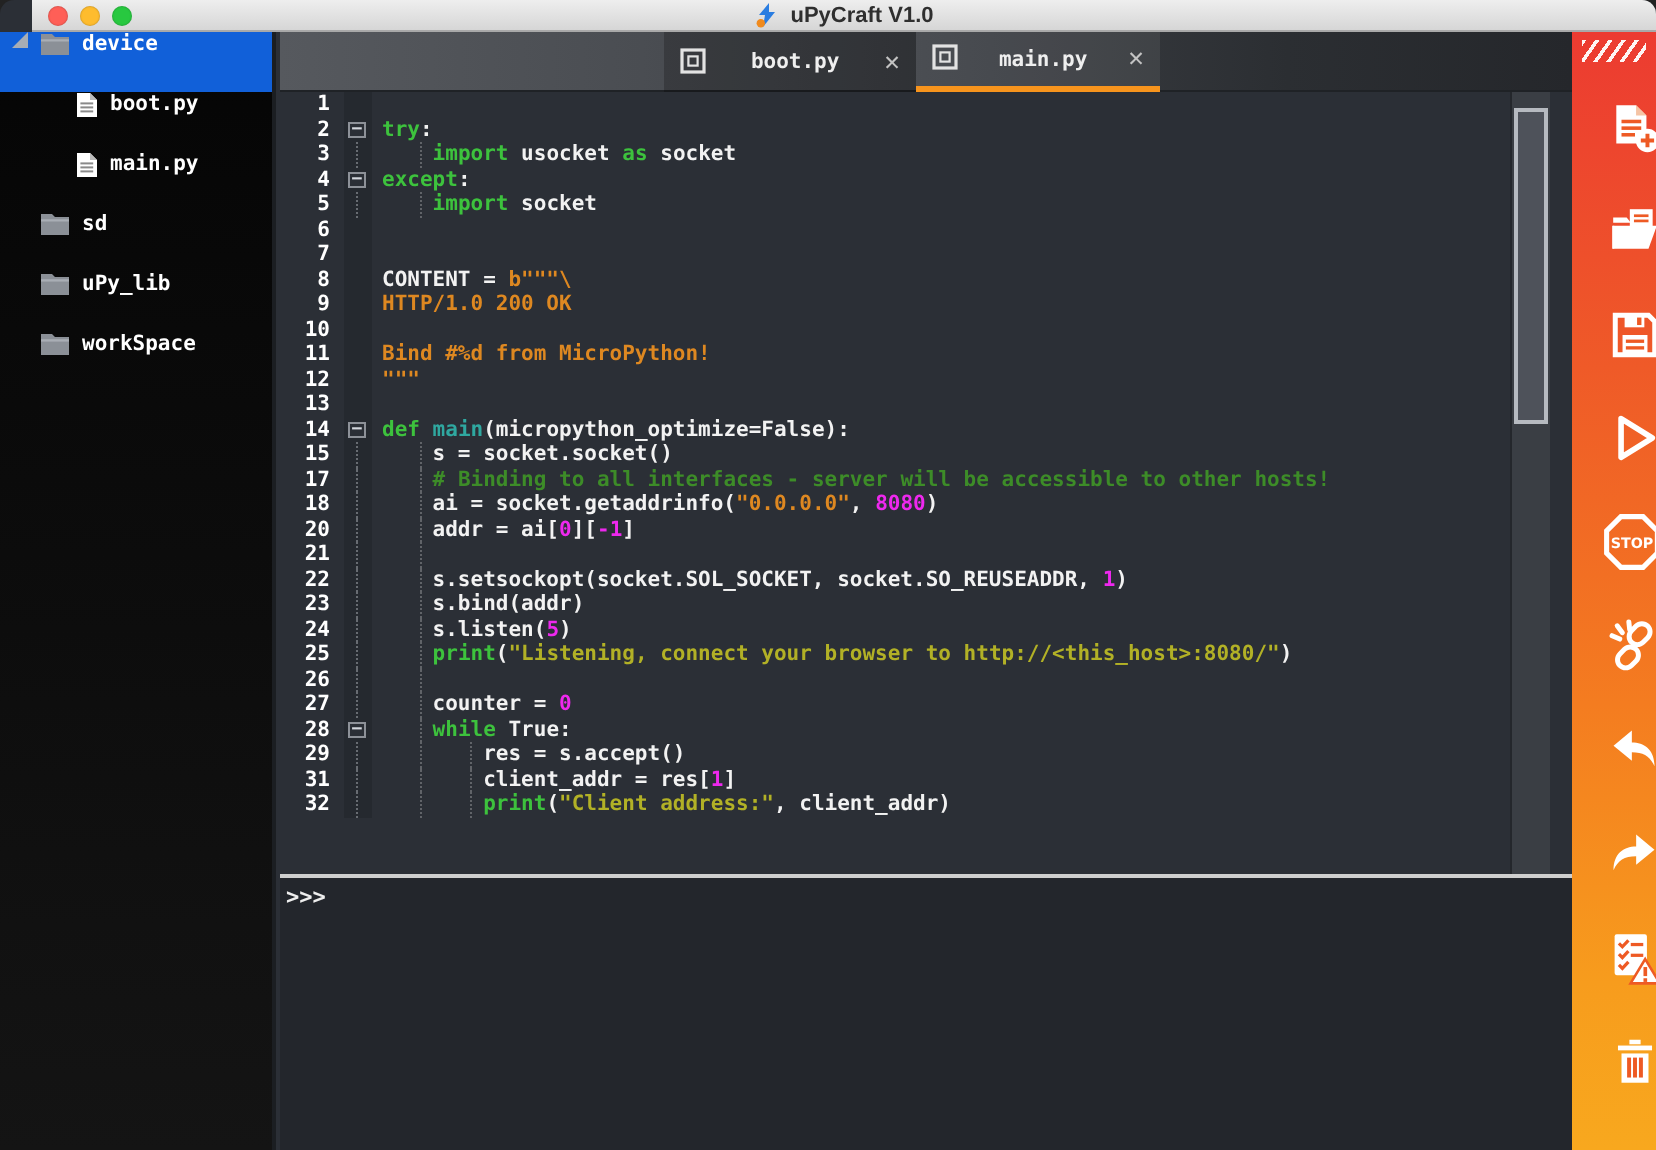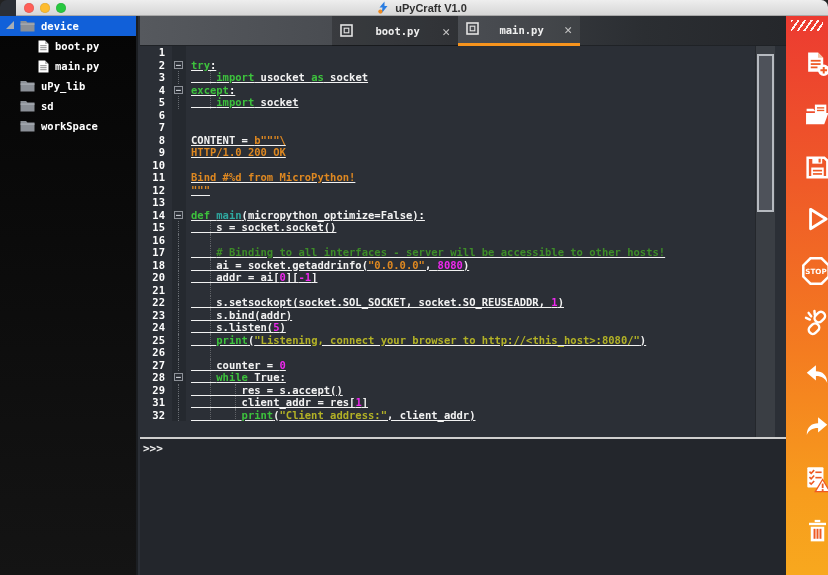--- a/index.html
+++ b/index.html
@@ -22,21 +22,21 @@
   .light.red{ background:var(--mac_red); } .light.yellow{ background:var(--mac_yellow);} .light.green{ background:var(--mac_green);}
   .titlewrap{ display:flex; align-items:center; gap:5px; }
   .apptitle { font-family:"Liberation Sans", sans-serif; font-size:11px; font-weight:600; color:#2f2f2f; }
   
   .sidebar {
     position:absolute; top:16px; left:0; width:138px; bottom:0;
     background:linear-gradient(180deg,#050505,#141414);
     border-right:2px solid #1b1e22;
     overflow:hidden;
   }
-  .tree-row { display:flex; align-items:center; height:20px; color:#fff; font-size:10.5px; font-weight:bold; white-space:nowrap; cursor:default; }
+  .tree-row { display:flex; height:30px; color:#fff; font-size:10.5px; font-weight:bold; white-space:nowrap; cursor:default; }
   .tree-row.selected { background:var(--selection_blue); }
   .tree-indent { display:inline-block; height:1px; }
   .disclosure { width:0; height:0; border-left:8px solid transparent; border-bottom:8px solid #a7adb5; margin:0 6px 2px 2px; }
   .disclosure.none { border:none; width:16px; height:1px; margin:0; }
   .tree-icon { display:inline-flex; margin-right:6px; }
   
   .content { position:absolute; top:16px; left:140px; width:646px; bottom:0; background:var(--editor_bg); }
   .tabbar {
     position:absolute; top:0; left:0; right:0; height:30px;
     background:linear-gradient(90deg,#56595e 0%,#4a4d52 28%,#3a3d42 55%,#2b2e32 78%,#25272b 100%);
@@ -47,21 +47,21 @@
   .tab .tab-close { color:#c3c3c3; font-size:13px; font-weight:normal; line-height:13px; }
   .tab.inactive { background:rgba(0,0,0,.22); }
   .tab.active { background:rgba(255,255,255,.07); border-bottom:3px solid var(--accent_orange); }
   
   .editor { position:absolute; top:30px; left:0; right:0; height:391px; overflow:hidden; background:var(--editor_bg); }
   .edl { display:flex; height:12.5px; line-height:12.5px; font-size:10.5px; font-weight:bold; white-space:pre; }
   .ln { width:32px; text-align:right; padding-right:7px; color:#ffffff; flex:none; }
   .fmcol { width:14px; flex:none; position:relative; background:rgba(0,0,0,.12); }
   .fold-box { position:absolute; left:2px; top:2px; width:9px; height:8px; border:1px solid #8d9198; color:#d2d6dc; font-size:9px; line-height:6px; text-align:center; background:#2b2f36; }
   .fm-line { position:absolute; left:6px; top:0; bottom:0; border-left:1px dotted rgba(205,210,215,.4); }
-  .code { flex:1; position:relative; padding-left:5px; color:var(--plain);text-decoration:underline; }
+  .code { flex:1; position:relative; padding-left:5px; color:var(--plain); }
   .guide { position:absolute; top:0; bottom:0; border-left:1px dotted rgba(255,255,255,.25); }
   .tk-k{color:var(--kw);} .tk-f{color:var(--func);} .tk-c{color:var(--comment);}
   .tk-o{color:var(--str_orange);} .tk-s{color:var(--str_olive);} .tk-n{color:var(--num);} .tk-p{color:var(--plain);}
   
   .vscroll { position:absolute; top:30px; right:11px; width:20px; height:391px; background:#3a3e44; border-left:1px solid #24272c; }
   .vthumb { position:absolute; left:1px; right:1px; top:8px; height:158px; background:#4e525a; border:2px solid #b6bac0; }
   
   .splitter { position:absolute; top:421px; left:0; right:0; height:2px; background:#cfcfcf; }
   .console { position:absolute; top:423px; left:0; right:0; bottom:0; background:var(--console_bg); }
   .prompt { color:#eeeeee; font-size:11px; font-weight:bold; padding:3px 0 0 3px; }
@@ -138,32 +138,32 @@
       </div>
       <div class="tree-row">
         <span class="tree-indent" style="width: 4px;"></span>
         <span class="disclosure none"></span>
         <span class="tree-icon">
           <svg width="15" height="12" viewBox="0 0 15 12">
             <path d="M0.5 1 H6 L7.5 2.5 H14.5 V11.5 H0.5 Z" fill="#8b9097"></path>
             <path d="M0.5 3.6 H14.5 V4.8 H0.5 Z" fill="#a9aeb5"></path>
           </svg>
         </span>
-        <span>uPy_lib</span>
+        <span>sd</span>
       </div>
       <div class="tree-row">
         <span class="tree-indent" style="width: 4px;"></span>
         <span class="disclosure none"></span>
         <span class="tree-icon">
           <svg width="15" height="12" viewBox="0 0 15 12">
             <path d="M0.5 1 H6 L7.5 2.5 H14.5 V11.5 H0.5 Z" fill="#8b9097"></path>
             <path d="M0.5 3.6 H14.5 V4.8 H0.5 Z" fill="#a9aeb5"></path>
           </svg>
         </span>
-        <span>sd</span>
+        <span>uPy_lib</span>
       </div>
       <div class="tree-row">
         <span class="tree-indent" style="width: 4px;"></span>
         <span class="disclosure none"></span>
         <span class="tree-icon">
           <svg width="15" height="12" viewBox="0 0 15 12">
             <path d="M0.5 1 H6 L7.5 2.5 H14.5 V11.5 H0.5 Z" fill="#8b9097"></path>
             <path d="M0.5 3.6 H14.5 V4.8 H0.5 Z" fill="#a9aeb5"></path>
           </svg>
         </span>
@@ -199,21 +199,20 @@
         <div class="edl"><span class="ln">6</span><span class="fmcol"></span><span class="code"></span></div>
         <div class="edl"><span class="ln">7</span><span class="fmcol"></span><span class="code"></span></div>
         <div class="edl"><span class="ln">8</span><span class="fmcol"></span><span class="code"><span class="tk-p">CONTENT = </span><span class="tk-o">b"""\</span></span></div>
         <div class="edl"><span class="ln">9</span><span class="fmcol"></span><span class="code"><span class="tk-o">HTTP/1.0 200 OK</span></span></div>
         <div class="edl"><span class="ln">10</span><span class="fmcol"></span><span class="code"></span></div>
         <div class="edl"><span class="ln">11</span><span class="fmcol"></span><span class="code"><span class="tk-o">Bind #%d from MicroPython!</span></span></div>
         <div class="edl"><span class="ln">12</span><span class="fmcol"></span><span class="code"><span class="tk-o">"""</span></span></div>
         <div class="edl"><span class="ln">13</span><span class="fmcol"></span><span class="code"></span></div>
         <div class="edl"><span class="ln">14</span><span class="fmcol"><span class="fold-box">−</span></span><span class="code"><span class="tk-k">def</span><span class="tk-p"> </span><span class="tk-f">main</span><span class="tk-p">(micropython_optimize=False):</span></span></div>
         <div class="edl"><span class="ln">15</span><span class="fmcol"><span class="fm-line"></span></span><span class="code"><span class="guide" style="left: 24px;"></span><span class="tk-p">    s = socket.socket()</span></span></div>
-        <div class="edl"><span class="ln">16</span><span class="fmcol"><span class="fm-line"></span></span><span class="code"><span class="guide" style="left: 24px;"></span></span></div>
         <div class="edl"><span class="ln">17</span><span class="fmcol"><span class="fm-line"></span></span><span class="code"><span class="guide" style="left: 24px;"></span><span class="tk-p">    </span><span class="tk-c"># Binding to all interfaces - server will be accessible to other hosts!</span></span></div>
         <div class="edl"><span class="ln">18</span><span class="fmcol"><span class="fm-line"></span></span><span class="code"><span class="guide" style="left: 24px;"></span><span class="tk-p">    ai = socket.getaddrinfo(</span><span class="tk-o">"0.0.0.0"</span><span class="tk-p">, </span><span class="tk-n">8080</span><span class="tk-p">)</span></span></div>
         <div class="edl"><span class="ln">20</span><span class="fmcol"><span class="fm-line"></span></span><span class="code"><span class="guide" style="left: 24px;"></span><span class="tk-p">    addr = ai[</span><span class="tk-n">0</span><span class="tk-p">][</span><span class="tk-n">-1</span><span class="tk-p">]</span></span></div>
         <div class="edl"><span class="ln">21</span><span class="fmcol"><span class="fm-line"></span></span><span class="code"><span class="guide" style="left: 24px;"></span></span></div>
         <div class="edl"><span class="ln">22</span><span class="fmcol"><span class="fm-line"></span></span><span class="code"><span class="guide" style="left: 24px;"></span><span class="tk-p">    s.setsockopt(socket.SOL_SOCKET, socket.SO_REUSEADDR, </span><span class="tk-n">1</span><span class="tk-p">)</span></span></div>
         <div class="edl"><span class="ln">23</span><span class="fmcol"><span class="fm-line"></span></span><span class="code"><span class="guide" style="left: 24px;"></span><span class="tk-p">    s.bind(addr)</span></span></div>
         <div class="edl"><span class="ln">24</span><span class="fmcol"><span class="fm-line"></span></span><span class="code"><span class="guide" style="left: 24px;"></span><span class="tk-p">    s.listen(</span><span class="tk-n">5</span><span class="tk-p">)</span></span></div>
         <div class="edl"><span class="ln">25</span><span class="fmcol"><span class="fm-line"></span></span><span class="code"><span class="guide" style="left: 24px;"></span><span class="tk-p">    </span><span class="tk-k">print</span><span class="tk-p">(</span><span class="tk-s">"Listening, connect your browser to http://&lt;this_host&gt;:8080/"</span><span class="tk-p">)</span></span></div>
         <div class="edl"><span class="ln">26</span><span class="fmcol"><span class="fm-line"></span></span><span class="code"><span class="guide" style="left: 24px;"></span></span></div>
         <div class="edl"><span class="ln">27</span><span class="fmcol"><span class="fm-line"></span></span><span class="code"><span class="guide" style="left: 24px;"></span><span class="tk-p">    counter = </span><span class="tk-n">0</span></span></div>

